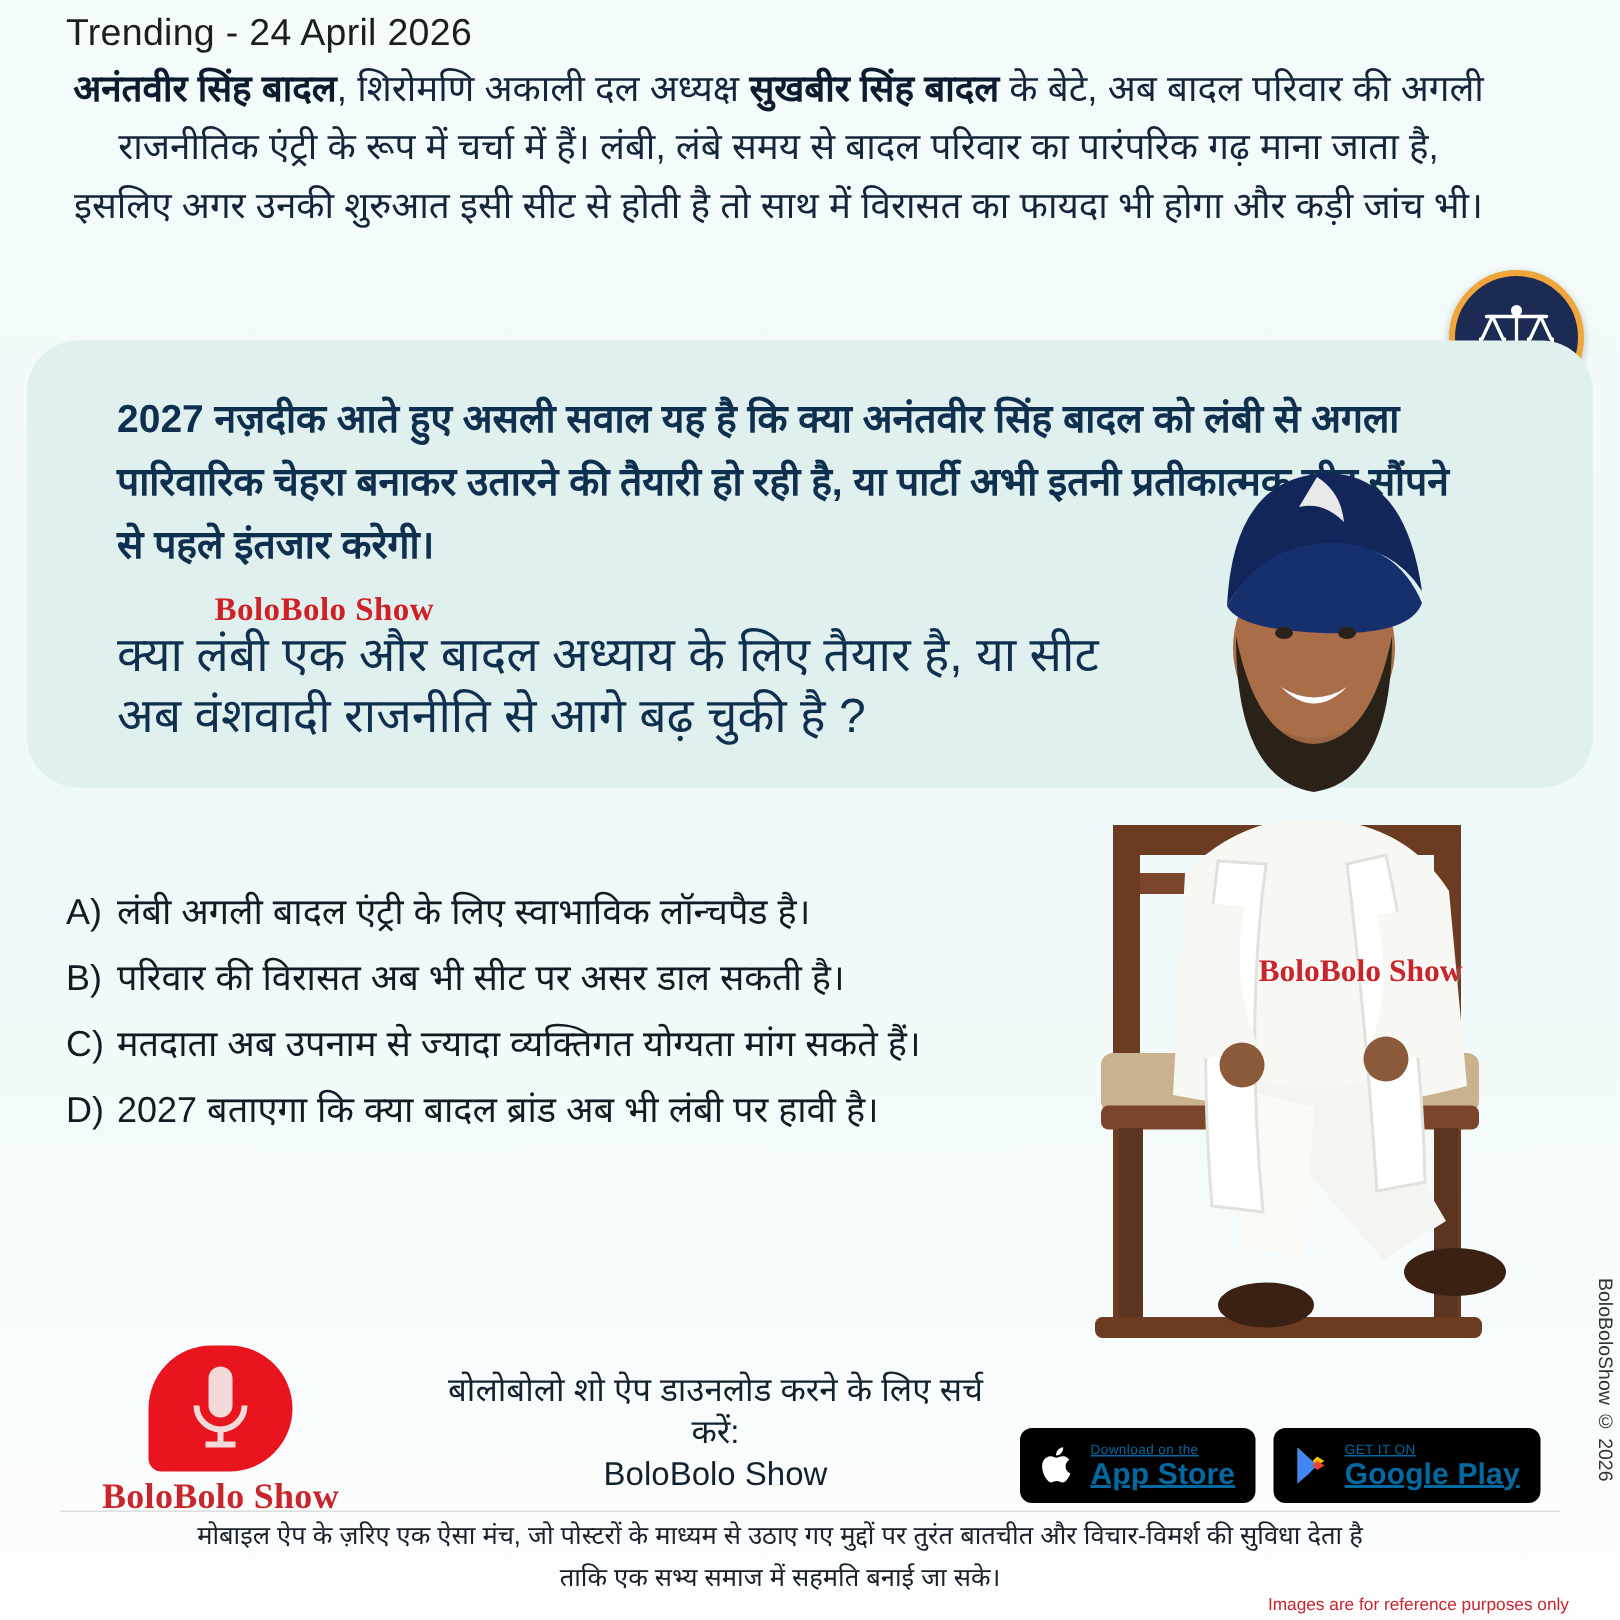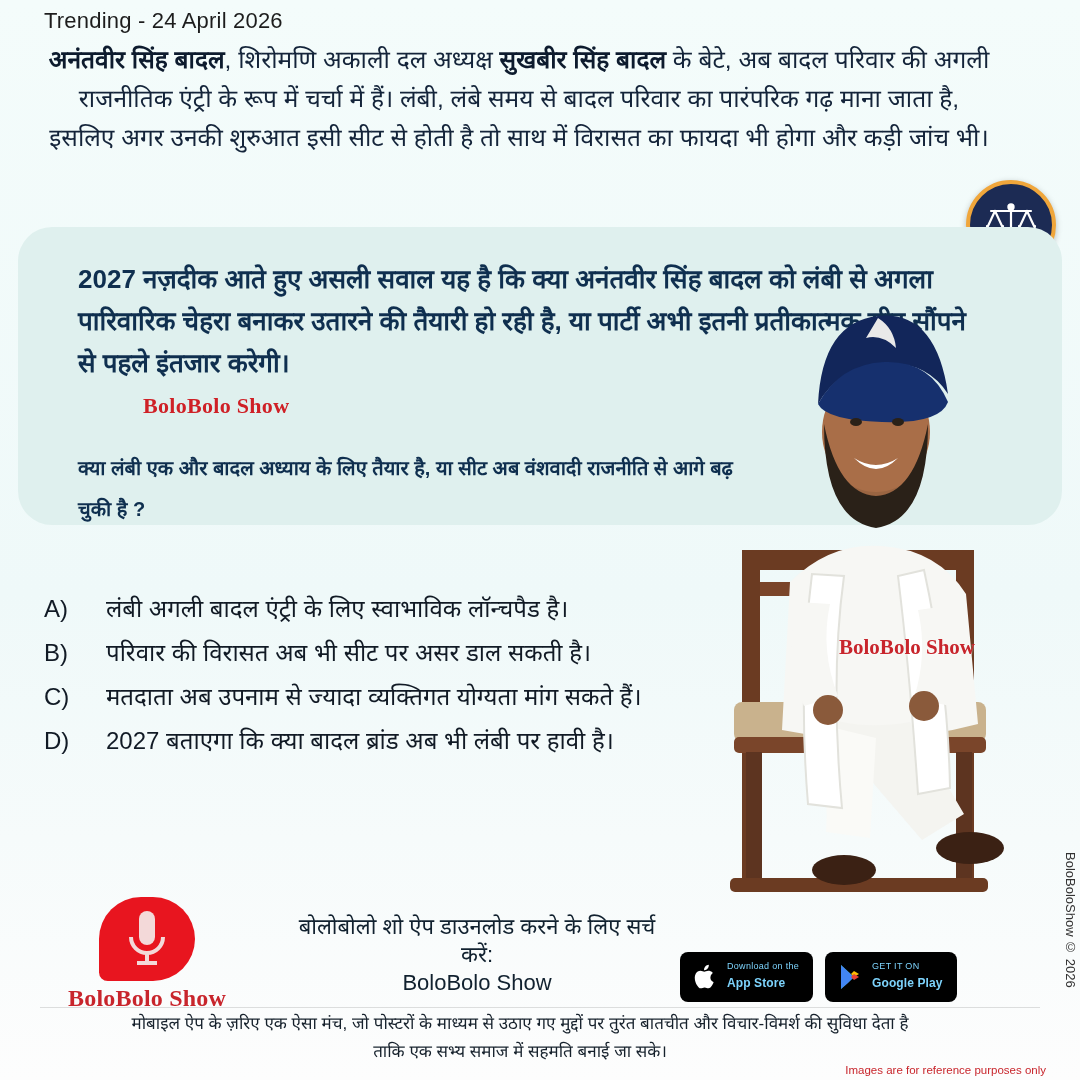--- a/index.html
+++ b/index.html
@@ -20,21 +20,21 @@
     background: linear-gradient(180deg, #f4fcfb 0%, #eff9f9 55%, #fdfdfd 100%);
     box-sizing: border-box;
     overflow: hidden;
   }
 
   
   .trending {
     position: absolute;
     top: 8px;
     left: 44px;
-    font-size: 22px;
+    font-size: 25px;
     color: #1d1d1d;
     letter-spacing: .2px;
   }
 
   .intro {
     position: absolute;
     top: 40px;
     left: 44px;
     width: 950px;
     font-size: 24.5px;
@@ -85,25 +85,25 @@
     top: 393px;
     left: 143px;
     font-family: "Liberation Serif", serif;
     font-size: 22px;
     font-weight: bold;
     color: #cf2026;
     letter-spacing: .3px;
   }
   .panel-q2 {
     position: absolute;
-    top: 448px;
+    top: 416px;
     left: 78px;
     width: 680px;
-    font-size: 20px;
-    font-weight: bold;
+    font-size: 32px;
+    font-weight: normal;
     line-height: 41px;
     color: #0f2f4f;
   }
 
   
   .options {
     position: absolute;
     top: 588px;
     left: 44px;
     width: 690px;
@@ -112,21 +112,21 @@
     color: #111a25;
   }
   .opt {
     display: flex;
     margin-bottom: 2px;
   }
   .opt-letter {
     width: 34px;
     flex: none;
   }
-  .opt-text { flex: 1; margin-left: 28px; }
+  .opt-text { flex: 1; }
 
   
   .photo {
     position: absolute;
     right: 16px;
     bottom: 158px;
     width: 370px;
     height: 640px;
   }
   .photo-watermark {
@@ -185,30 +185,31 @@
 
   .store-badges {
     position: absolute;
     left: 680px;
     bottom: 78px;
     display: flex;
     gap: 12px;
   }
   .store-badge {
     background: #000;
-    color: #7dd3fc;
+    color: #0369a1;
     border-radius: 8px;
     height: 50px;
     display: flex;
     align-items: center;
     padding: 0 14px;
     gap: 9px;
+    text-decoration: underline;
   }
   .sb-sub { font-size: 9px; line-height: 11px; letter-spacing: .3px; }
-  .sb-main { font-size: 12px; line-height: 22px; font-weight: bold; letter-spacing: .1px; }
+  .sb-main { font-size: 20px; line-height: 22px; font-weight: bold; letter-spacing: .1px; }
 
   .disclaimer {
     position: absolute;
     left: 0;
     bottom: 14px;
     width: 1040px;
     text-align: center;
     font-size: 17px;
     line-height: 28px;
     color: #16212c;

